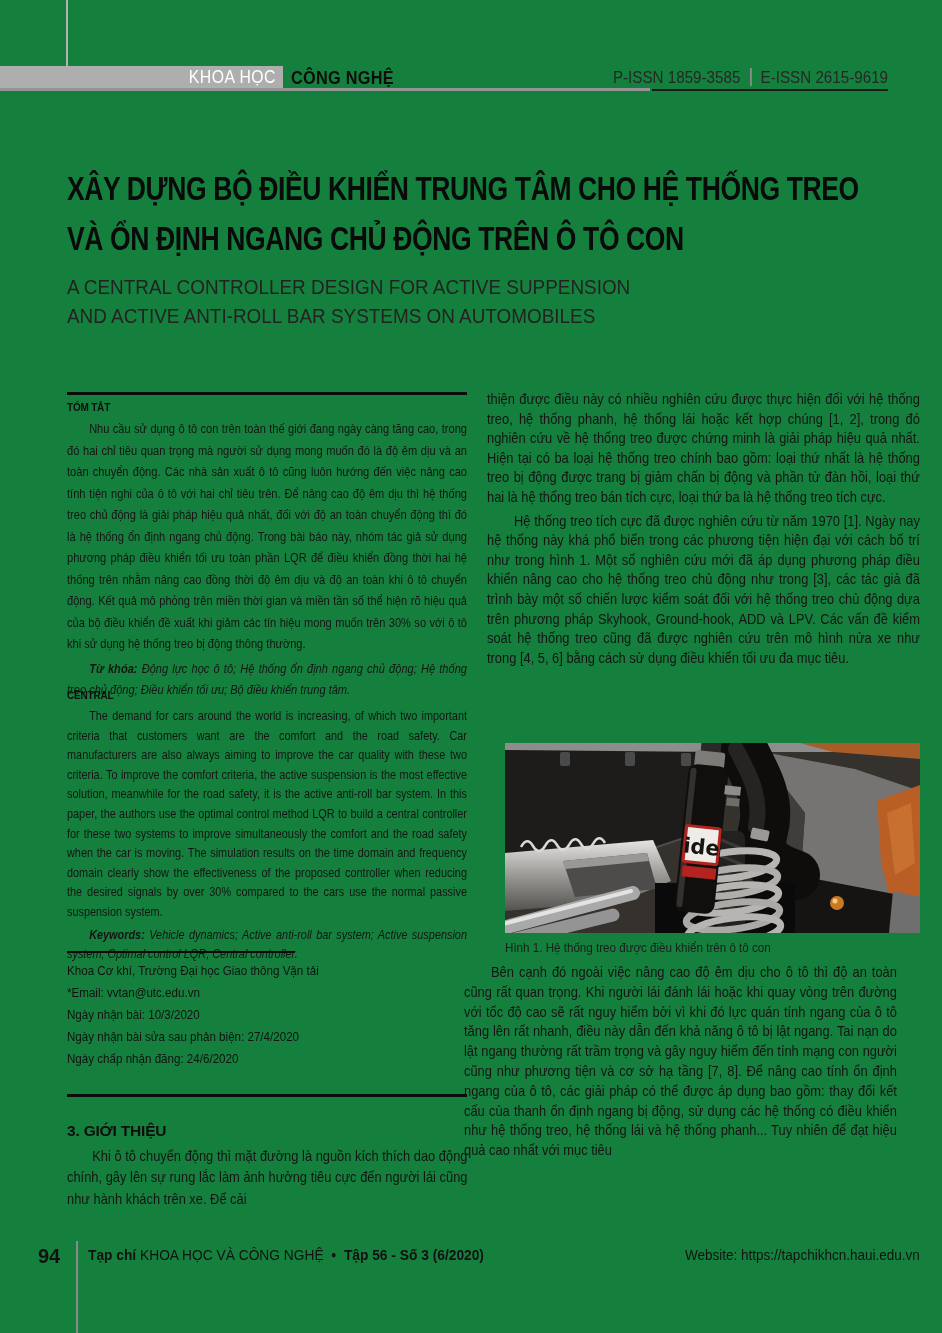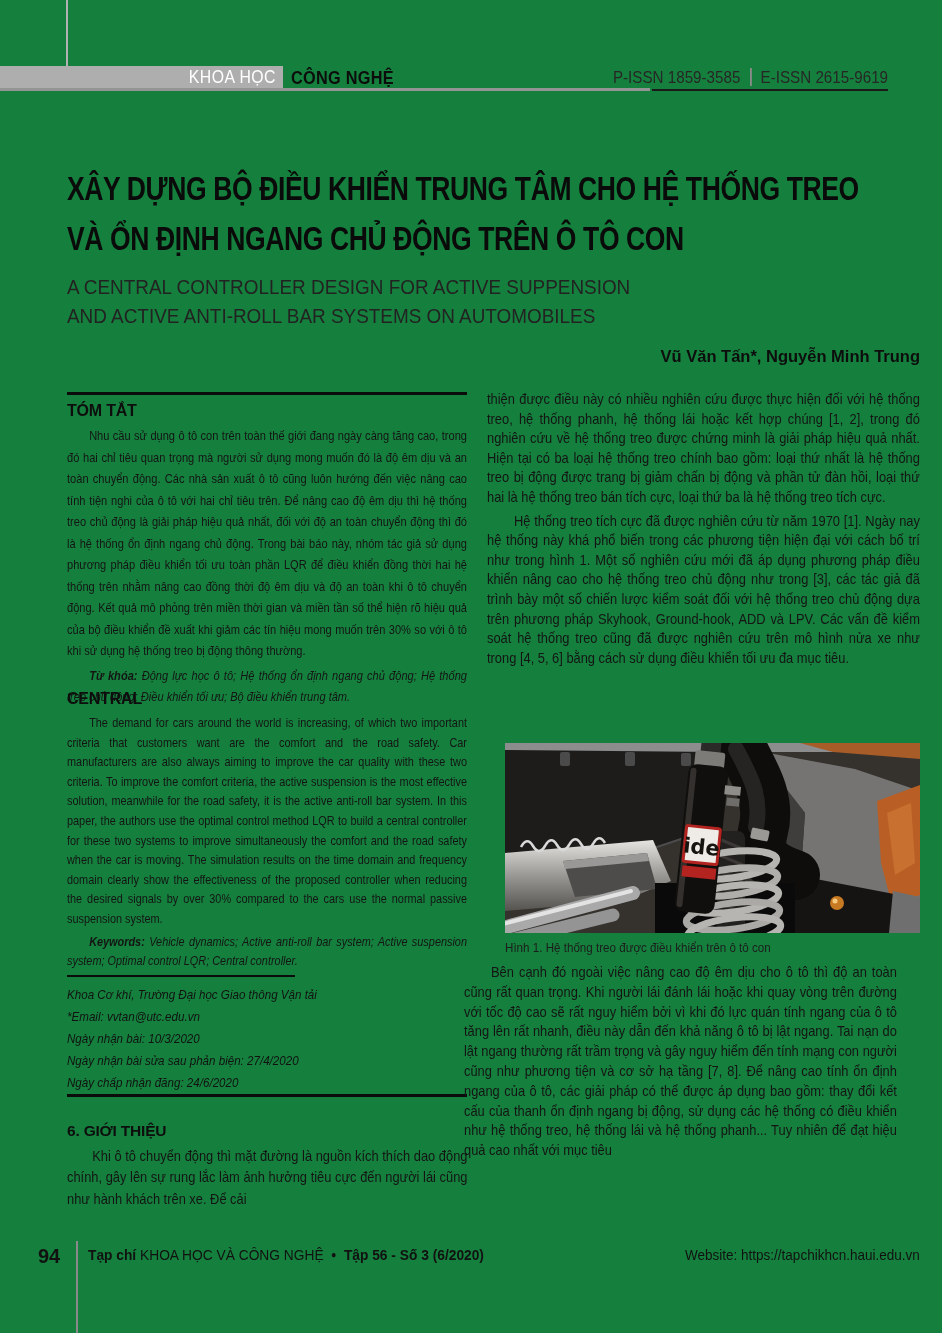--- a/index.html
+++ b/index.html
@@ -9,21 +9,21 @@
     font-family:"Liberation Sans","DejaVu Sans",sans-serif;color:#151515;
   }
   .abs{position:absolute;}
   .just{text-align:justify;text-justify:inter-word;}
   .cx{transform-origin:0 0;display:block;}
   .nowrap{white-space:nowrap;}
   .rule-heavy{height:3px;background:#0b0b0b;}
   p{margin:0;}
   .kw-label{font-weight:bold;font-style:italic;}
   .kw-text{font-style:italic;}
-  .sec-head{font-weight:bold;font-size:16px;color:#0d0d0d;letter-spacing:-0.2px;}
+  .sec-head{font-weight:bold;font-size:10px;color:#0d0d0d;letter-spacing:-0.2px;}
   .aff-line{font-size:13.2px;line-height:22px;color:#111;}
   svg text{user-select:none;}
 </style>
 </head>
 <body>
 
 <div class="page">
 
   <div class="abs" style="left:66px;top:0;width:2px;height:66px;background:#b2b2b2;"></div>
 
@@ -47,22 +47,20 @@
   <div class="abs" style="left:652px;top:89px;width:236px;height:2px;background:#1a1a1a;"></div>
 
   <div class="abs nowrap cx" style="left:67px;top:166px;font-size:34px;font-weight:bold;color:#0a0a0a;
               transform:scaleX(0.78);letter-spacing:-0.5px;line-height:44px;">XÂY DỰNG BỘ ĐIỀU KHIỂN TRUNG TÂM CHO HỆ THỐNG TREO</div>
   <div class="abs nowrap cx" style="left:67px;top:216px;font-size:34px;font-weight:bold;color:#0a0a0a;
               transform:scaleX(0.78);letter-spacing:-0.5px;line-height:44px;">VÀ ỔN ĐỊNH NGANG CHỦ ĐỘNG TRÊN Ô TÔ CON</div>
 
   <div class="abs nowrap cx" style="left:67px;top:273px;font-size:21px;color:#222222;transform:scaleX(0.9);line-height:27px;">A CENTRAL CONTROLLER DESIGN FOR ACTIVE SUPPENSION</div>
   <div class="abs nowrap cx" style="left:67px;top:302px;font-size:21px;color:#222222;transform:scaleX(0.9);line-height:27px;">AND ACTIVE ANTI-ROLL BAR SYSTEMS ON AUTOMOBILES</div>
 
-  <div class="abs" style="left:420px;top:347px;width:500px;text-align:right;
-              font-size:16.5px;font-weight:bold;color:#0d0d0d;">Vũ Văn Tấn*, Nguyễn Minh Trung</div>
 
   <div class="abs" style="left:67px;top:392px;width:400px;">
     <div class="rule-heavy" style="margin-bottom:7px;"></div>
     <div class="sec-head" style="margin-bottom:5px;">TÓM TẮT</div>
     <p class="just cx" style="width:470px;transform:scaleX(0.851);font-size:13px;line-height:21.5px;
               text-indent:26px;color:#141414;">Nhu cầu sử dụng ô tô con trên toàn thế giới đang ngày càng tăng cao, trong đó hai chỉ tiêu quan trọng mà người sử dụng mong muốn đó là độ êm dịu và an toàn chuyển động. Các nhà sản xuất ô tô cũng luôn hướng đến việc nâng cao tính tiện nghi của ô tô với hai chỉ tiêu trên. Để nâng cao độ êm dịu thì hệ thống treo chủ động là giải pháp hiệu quả nhất, đối với độ an toàn chuyển động thì đó là hệ thống ổn định ngang chủ động. Trong bài báo này, nhóm tác giả sử dụng phương pháp điều khiển tối ưu toàn phần LQR để điều khiển đồng thời hai hệ thống trên nhằm nâng cao đồng thời độ êm dịu và độ an toàn khi ô tô chuyển động. Kết quả mô phỏng trên miền thời gian và miền tần số thể hiện rõ hiệu quả của bộ điều khiển đề xuất khi giảm các tín hiệu mong muốn trên 30% so với ô tô khi sử dụng hệ thống treo bị động thông thường.</p>
     <p class="just cx" style="width:470px;transform:scaleX(0.851);font-size:13px;line-height:21.5px;
               text-indent:26px;margin-top:3px;color:#141414;">
       <span class="kw-label">Từ khóa: </span><span class="kw-text">Động lực học ô tô; Hệ thống ổn định ngang chủ động; Hệ thống treo chủ động; Điều khiển tối ưu; Bộ điều khiển trung tâm.</span>
     </p>
@@ -71,35 +69,35 @@
   <div class="abs" style="left:67px;top:690px;width:400px;">
     <div class="sec-head" style="margin-bottom:5px;">CENTRAL</div>
     <p class="just cx" style="width:470px;transform:scaleX(0.851);font-size:12.8px;line-height:19.6px;
               text-indent:26px;color:#141414;">The demand for cars around the world is increasing, of which two important criteria that customers want are the comfort and the road safety. Car manufacturers are also always aiming to improve the car quality with these two criteria. To improve the comfort criteria, the active suspension is the most effective solution, meanwhile for the road safety, it is the active anti-roll bar system. In this paper, the authors use the optimal control method LQR to build a central controller for these two systems to improve simultaneously the comfort and the road safety when the car is moving. The simulation results on the time domain and frequency domain clearly show the effectiveness of the proposed controller when reducing the desired signals by over 30% compared to the cars use the normal passive suspension system.</p>
     <p class="just cx" style="width:470px;transform:scaleX(0.851);font-size:12.8px;line-height:19.6px;
               text-indent:26px;margin-top:3px;color:#141414;">
       <span class="kw-label">Keywords: </span><span class="kw-text">Vehicle dynamics; Active anti-roll bar system; Active suspension system; Optimal control LQR; Central controller.</span>
     </p>
   </div>
 
-  <div class="abs" style="left:67px;top:975px;width:400px;font-style:italic;">
+  <div class="abs" style="left:67px;top:951px;width:400px;">
     <div style="width:228px;height:2px;background:#0b0b0b;margin-bottom:7px;"></div>
     <div class="cx" style="width:455px;transform:scaleX(0.879);">
       <div class="aff-line">Khoa Cơ khí, Trường Đại học Giao thông Vận tải</div>
       <div class="aff-line">*Email: vvtan@utc.edu.vn</div>
       <div class="aff-line">Ngày nhận bài: 10/3/2020</div>
       <div class="aff-line">Ngày nhận bài sửa sau phản biện: 27/4/2020</div>
       <div class="aff-line">Ngày chấp nhận đăng: 24/6/2020</div>
     </div>
   </div>
 
   <div class="abs rule-heavy" style="left:67px;top:1094px;width:400px;"></div>
 
   <div class="abs" style="left:67px;top:1122px;width:400px;">
-    <div class="sec-head" style="font-size:15.5px;margin-bottom:6px;">6. GIỚI THIỆU</div>
+    <div class="sec-head" style="font-size:15.5px;margin-bottom:6px;">3. GIỚI THIỆU</div>
     <p class="just cx" style="width:445px;transform:scaleX(0.9);font-size:14.3px;line-height:21.3px;
               text-indent:28px;color:#141414;">Khi ô tô chuyển động thì mặt đường là nguồn kích thích dao động chính, gây lên sự rung lắc làm ảnh hưởng tiêu cực đến người lái cũng như hành khách trên xe. Để cải</p>
   </div>
 
   <div class="abs" style="left:487px;top:390px;width:433px;">
     <p class="just cx" style="width:481px;transform:scaleX(0.9);font-size:14.3px;line-height:19.6px;color:#141414;">thiện được điều này có nhiều nghiên cứu được thực hiện đối với hệ thống treo, hệ thống phanh, hệ thống lái hoặc kết hợp chúng [1, 2], trong đó nghiên cứu về hệ thống treo được chứng minh là giải pháp hiệu quả nhất. Hiện tại có ba loại hệ thống treo chính bao gồm: loại thứ nhất là hệ thống treo bị động được trang bị giảm chấn bị động và phần tử đàn hồi, loại thứ hai là hệ thống treo bán tích cực, loại thứ ba là hệ thống treo tích cực.</p>
     <p class="just cx" style="width:481px;transform:scaleX(0.9);font-size:14.3px;line-height:19.6px;
               text-indent:30px;margin-top:4px;color:#141414;">Hệ thống treo tích cực đã được nghiên cứu từ năm 1970 [1]. Ngày nay hệ thống này khá phổ biến trong các phương tiện hiện đại với cách bố trí như trong hình 1. Một số nghiên cứu mới đã áp dụng phương pháp điều khiển nâng cao cho hệ thống treo chủ động như trong [3], các tác giả đã trình bày một số chiến lược kiểm soát đối với hệ thống treo chủ động dựa trên phương pháp Skyhook, Ground-hook, ADD và LPV. Các vấn đề kiểm soát hệ thống treo cũng đã được nghiên cứu trên mô hình nửa xe như trong [4, 5, 6] bằng cách sử dụng điều khiển tối ưu đa mục tiêu.</p>
   </div>
 

